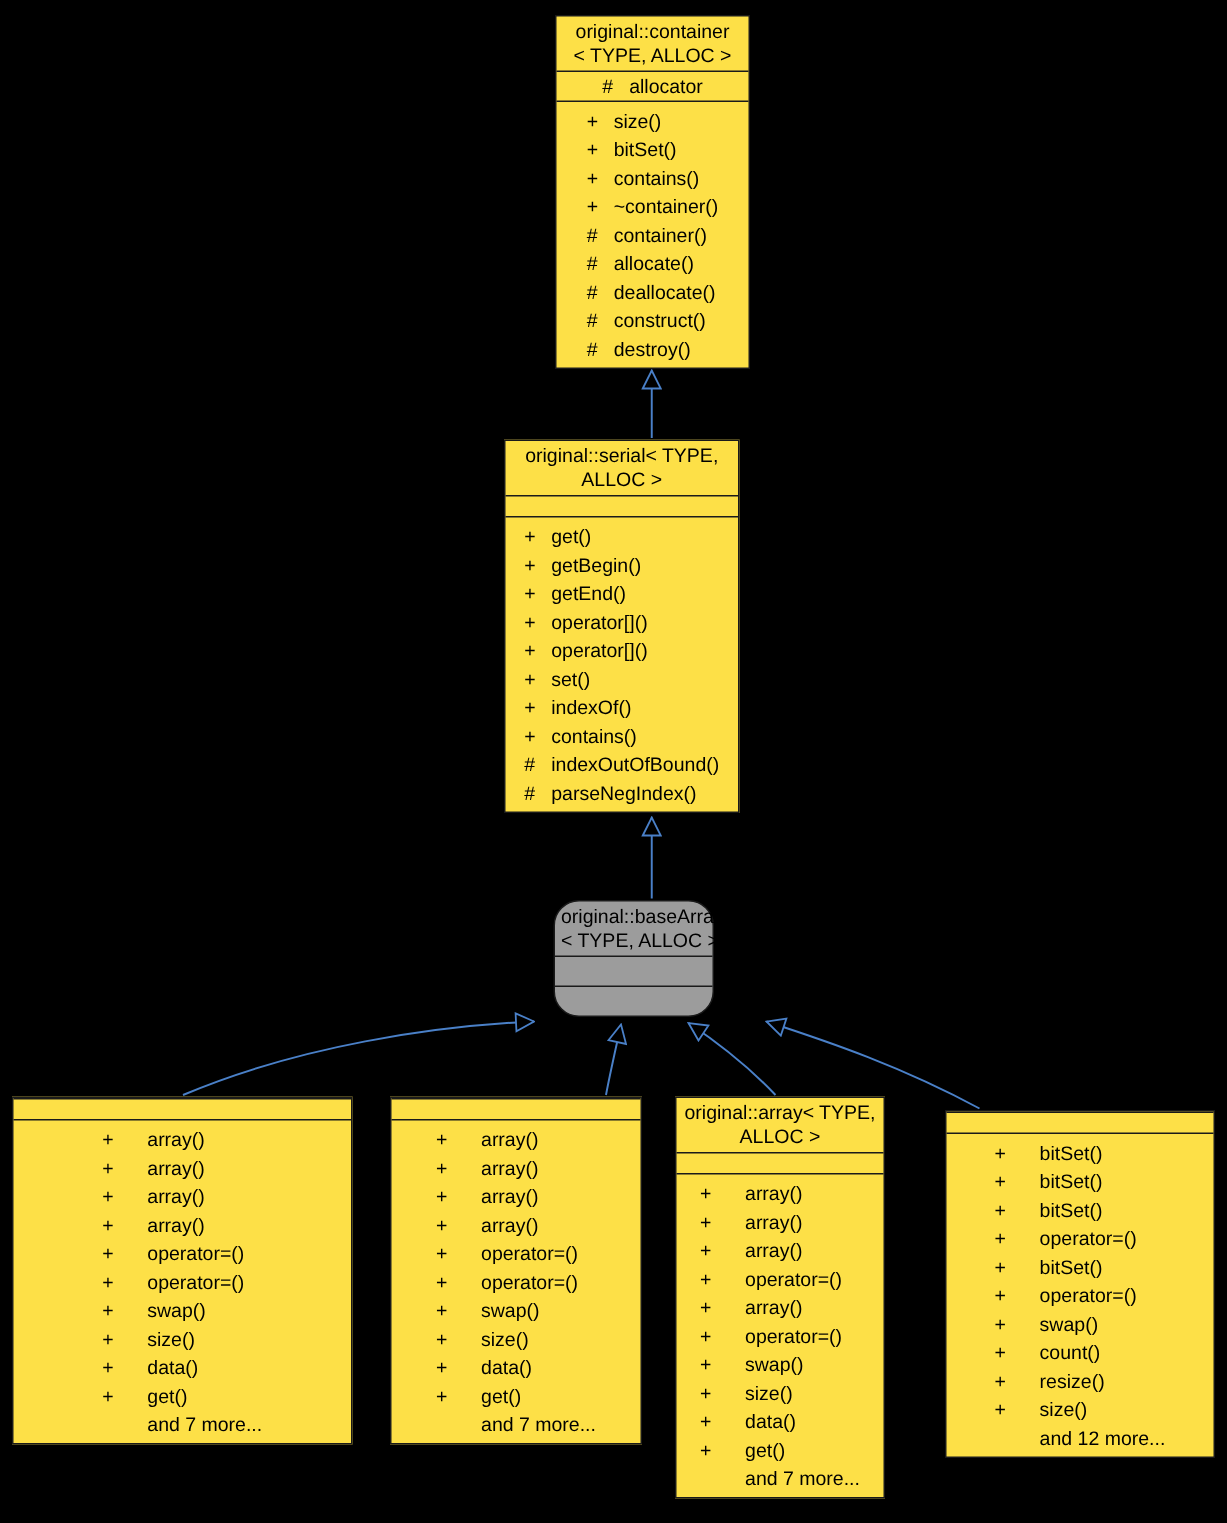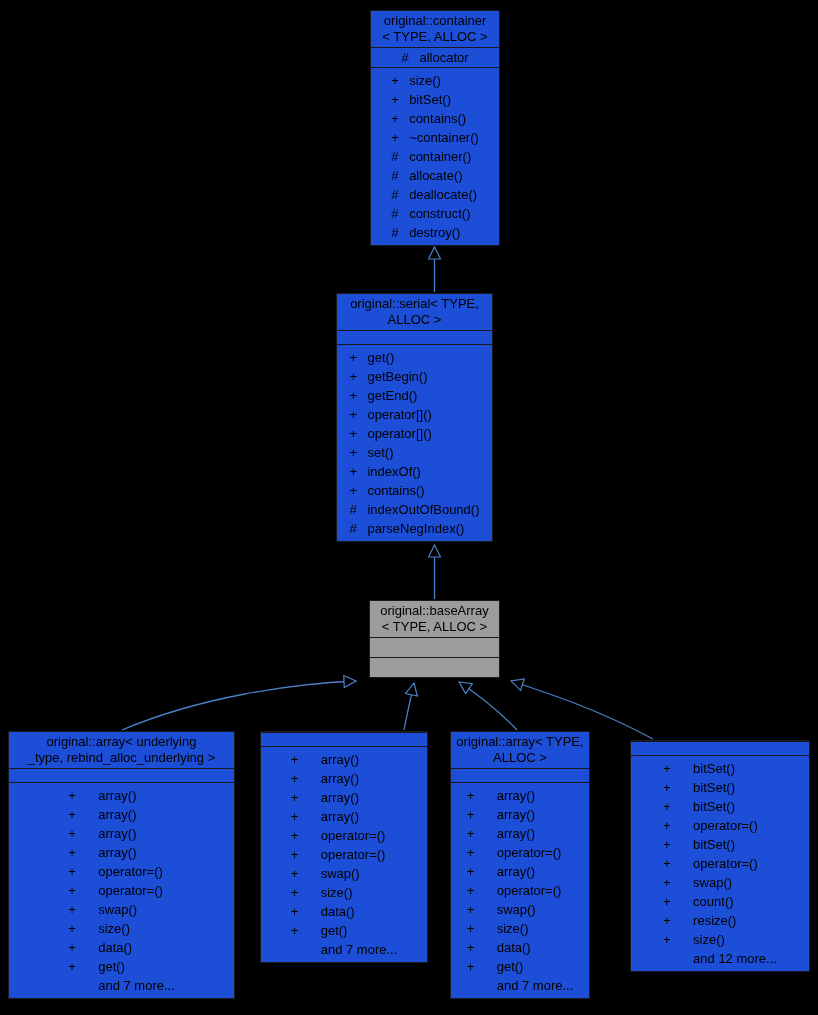--- a/index.html
+++ b/index.html
@@ -13,21 +13,21 @@
     color: #000;
     overflow: hidden;
   }
   #edges {
     position: absolute;
     left: 0; top: 0;
     width: 818px; height: 1015px;
   }
   .class-box {
     position: absolute;
-    background: #1d4ed8;
+    background: #fde047;
     border: 1px solid #1a1a1a;
     box-sizing: border-box;
     cursor: pointer;
   }
   .class-box.highlight {
     background: #9c9c9c;
     cursor: default;
   }
   .title {
     text-align: center;
@@ -167,32 +167,31 @@
             <span class="label">indexOutOfBound()</span>
           </div>
           <div class="row">
             <span class="access">#</span>
             <span class="label">parseNegIndex()</span>
           </div>
         </div>
       </div>
   </div>
 
-  <div class="class-box highlight" style="left:369px; top:600px; width:131px;">
+  <div class="class-box highlight" style="left:369px; top:600px; width:107px;border-radius:17px;">
     <div class="title"><span>original::baseArray</span><br><span>&lt; TYPE, ALLOC &gt;</span></div>
     <div class="compartment attrs">
         <div class="rows"></div>
       </div>
     <div class="compartment methods">
         <div class="rows"></div>
       </div>
   </div>
 
   <div class="class-box wide" style="left:8px; top:731px; width:227px;">
-    <div class="title"><span>original::array&lt; underlying</span><br><span>_type, rebind_alloc_underlying &gt;</span></div>
     <div class="compartment attrs">
         <div class="rows"></div>
       </div>
     <div class="compartment methods">
         <div class="rows">
           <div class="row">
             <span class="access">+</span>
             <span class="label">array()</span>
           </div>
           <div class="row">

